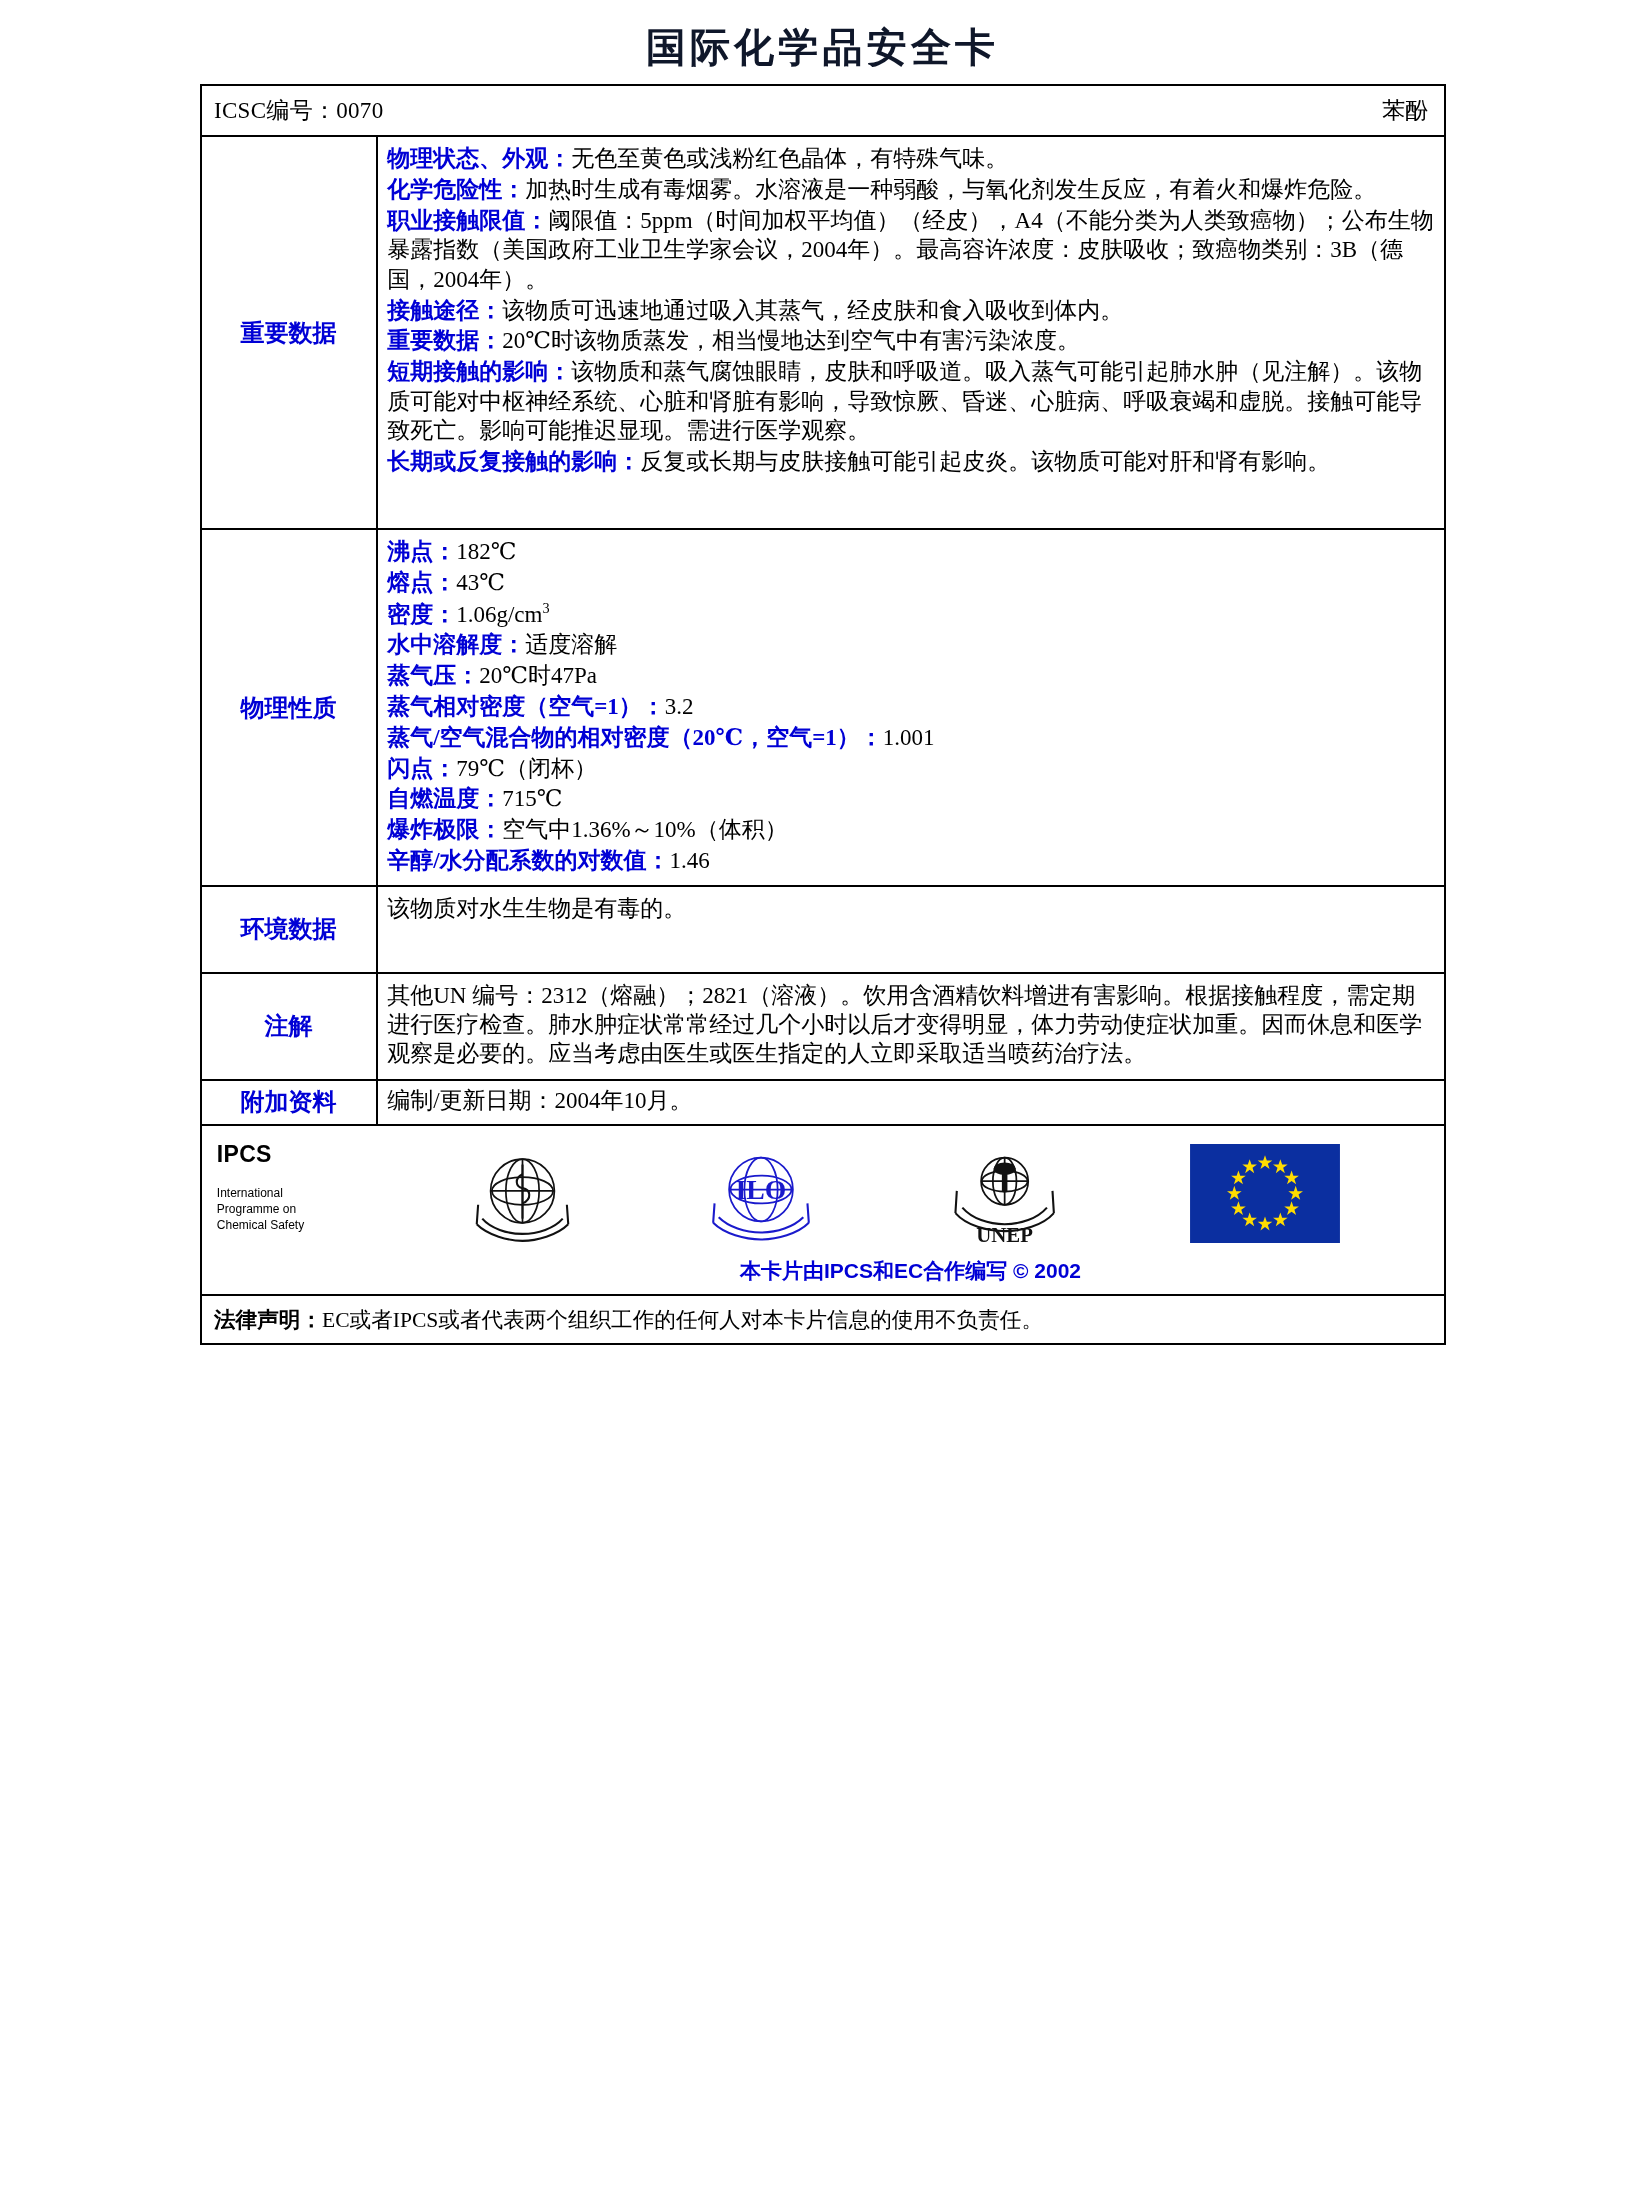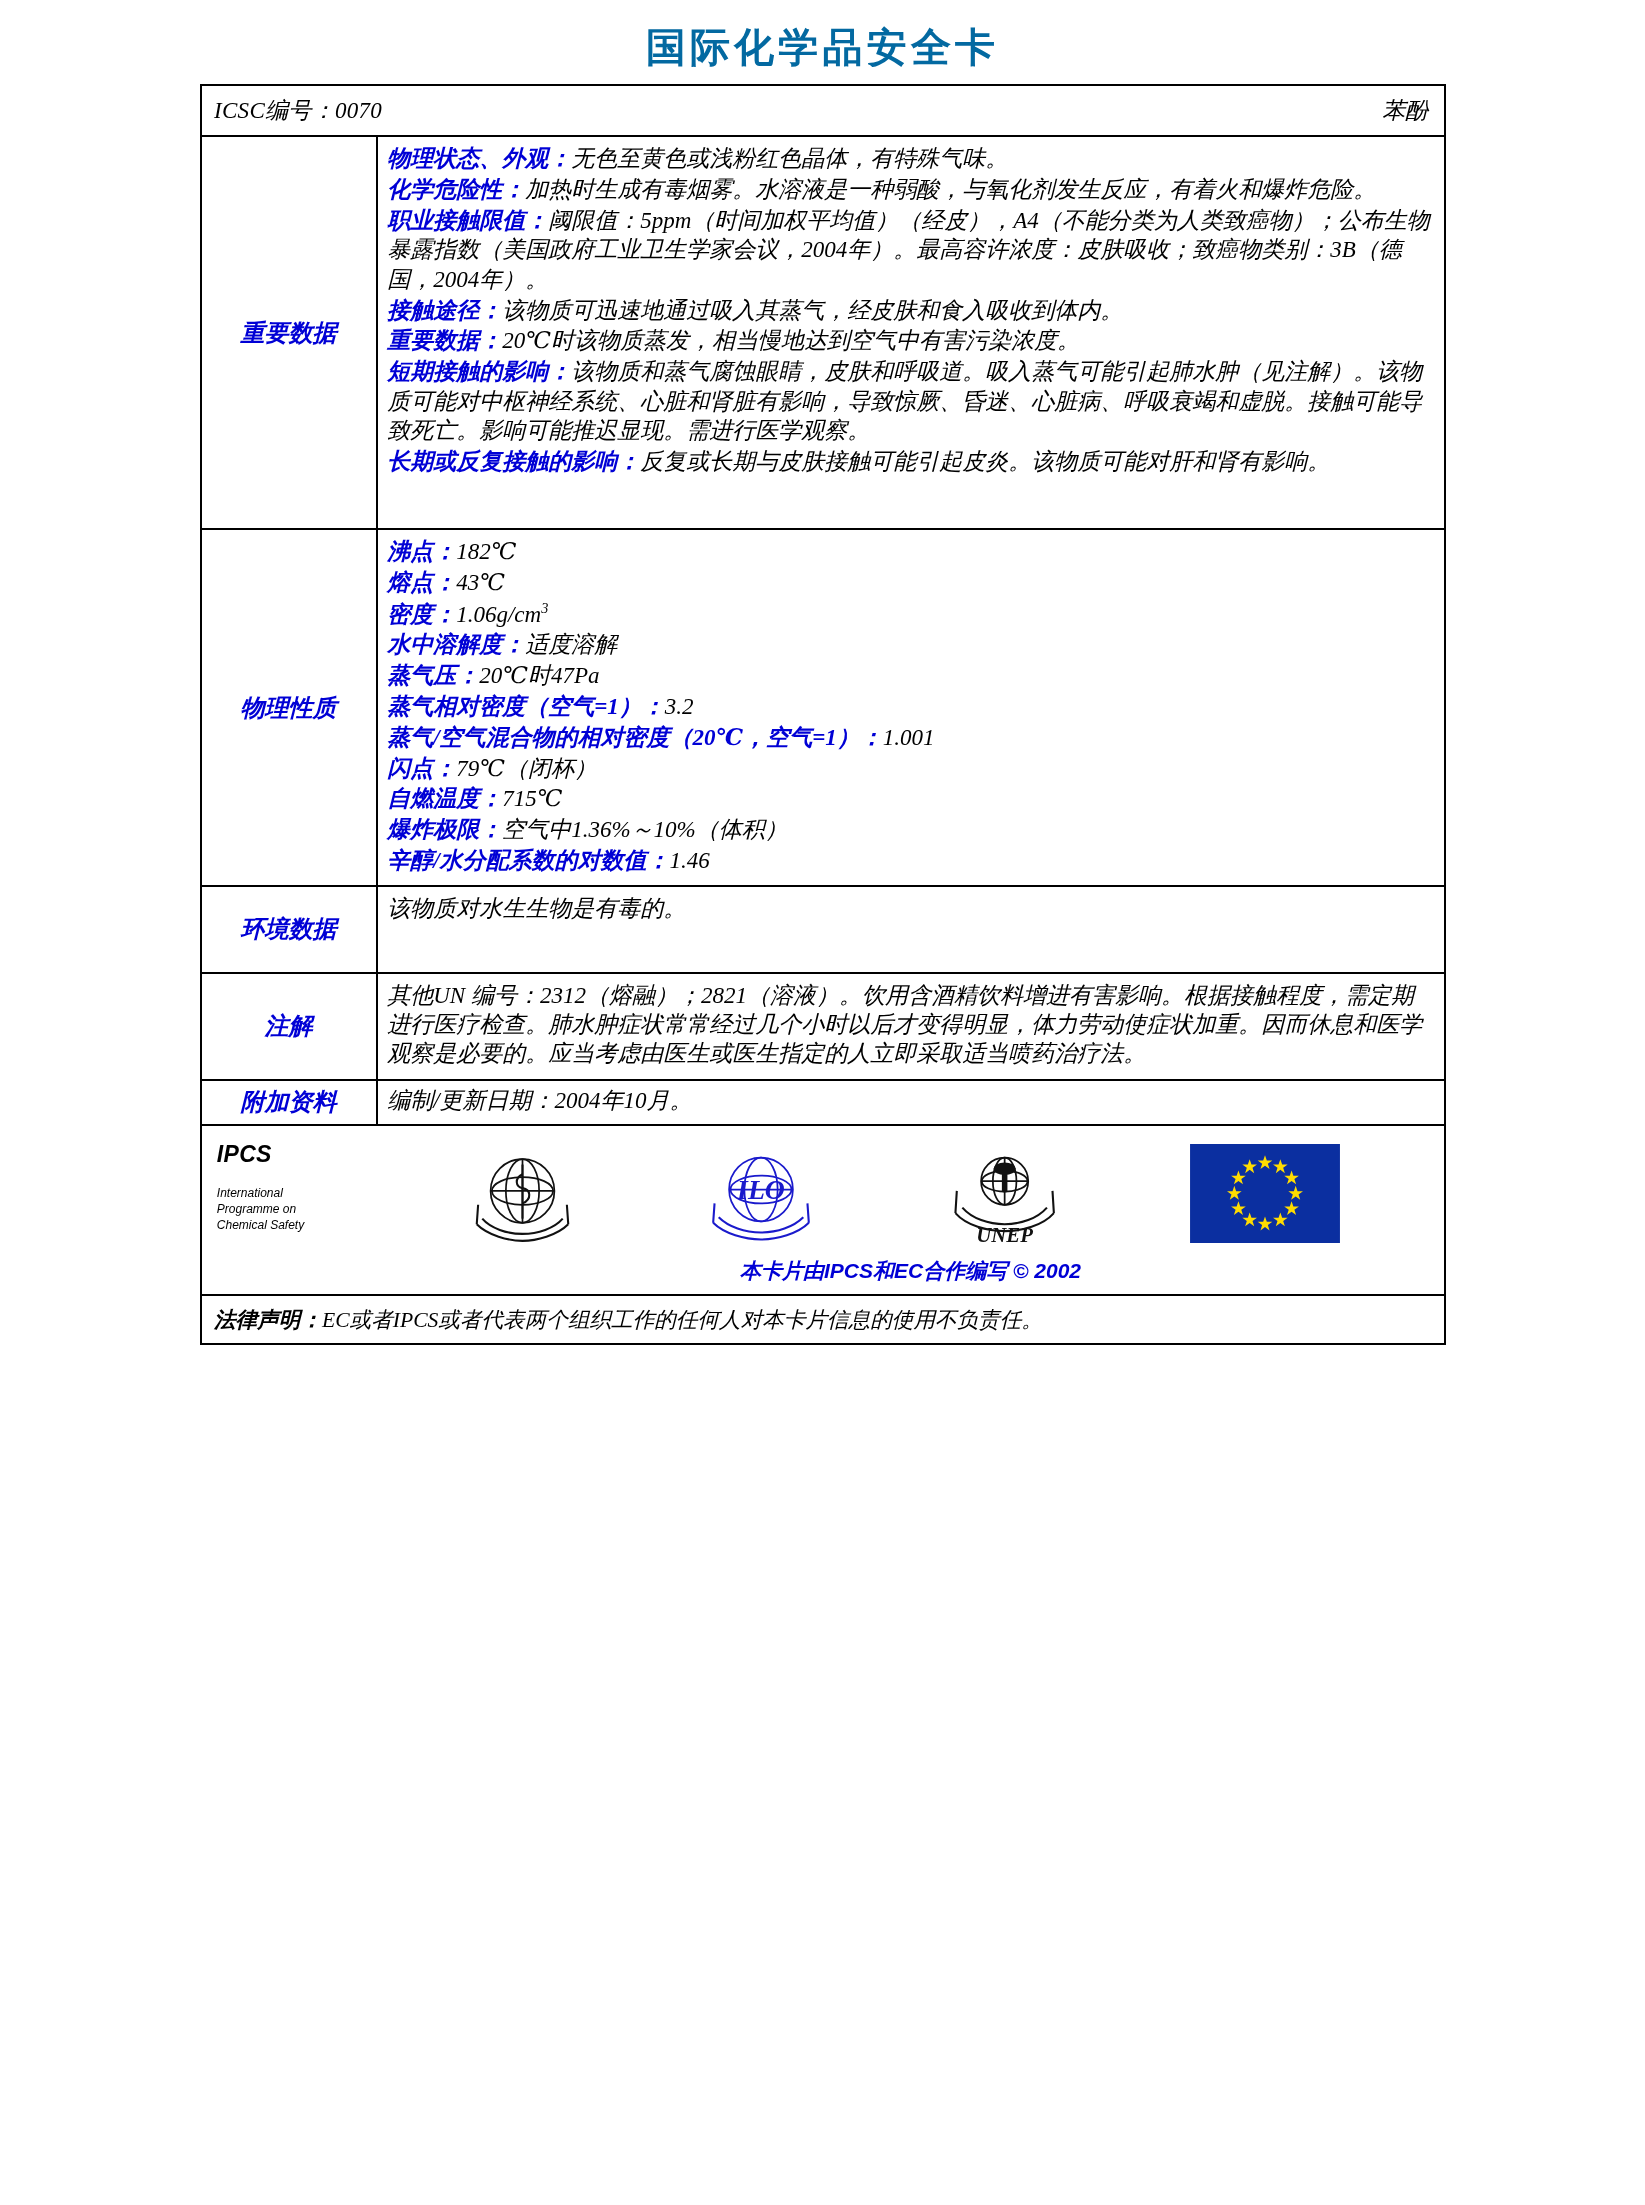--- a/index.html
+++ b/index.html
@@ -15,35 +15,34 @@
   }
   .page {
     width: 1645px;
     height: 2205px;
     position: relative;
     box-sizing: border-box;
     padding: 0;
   }
   .doc-title {
     text-align: center;
-    color: #0369a1;
+    color: #0f172a;
     font-family: "Liberation Serif", "DejaVu Serif", serif;
     font-weight: bold;
     font-size: 40px;
     letter-spacing: 4.2px;
     padding-top: 19.5px;
     padding-bottom: 9.7px;
   }
   .card {
     margin: 0 auto;
     width: 1246px;
     border: 2.1px solid #000;
     box-sizing: border-box;
     background: #fff;
-    font-style: italic;
   }
   .row {
     display: flex;
     border-bottom: 2.1px solid #000;
   }
   .row:last-child {
     border-bottom: none;
   }
   .hdr-row {
     display: flex;

